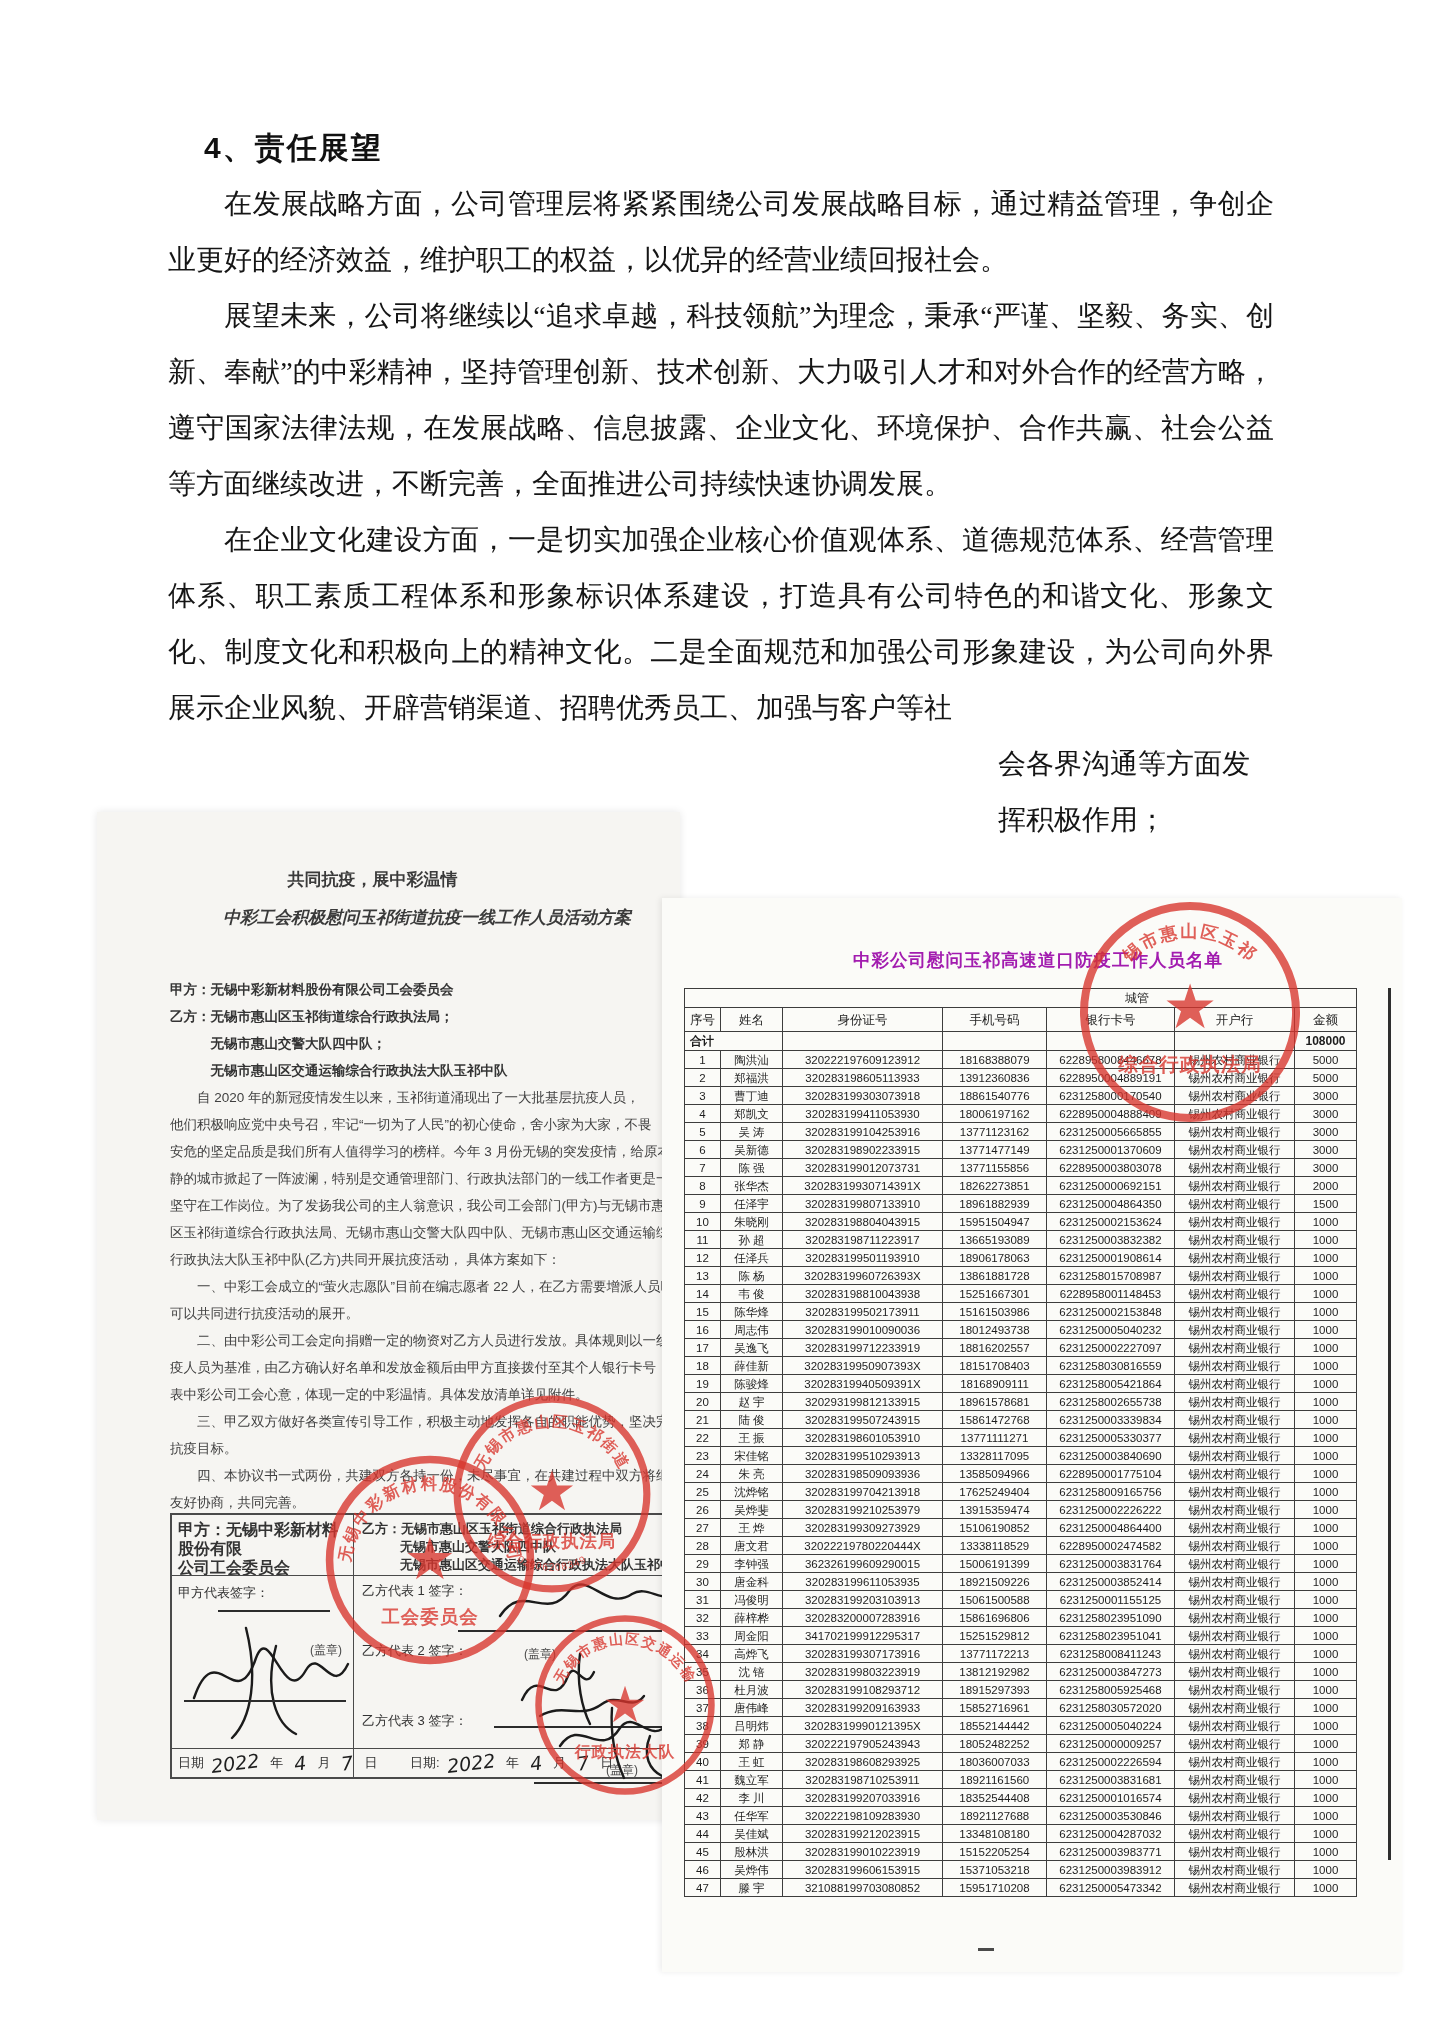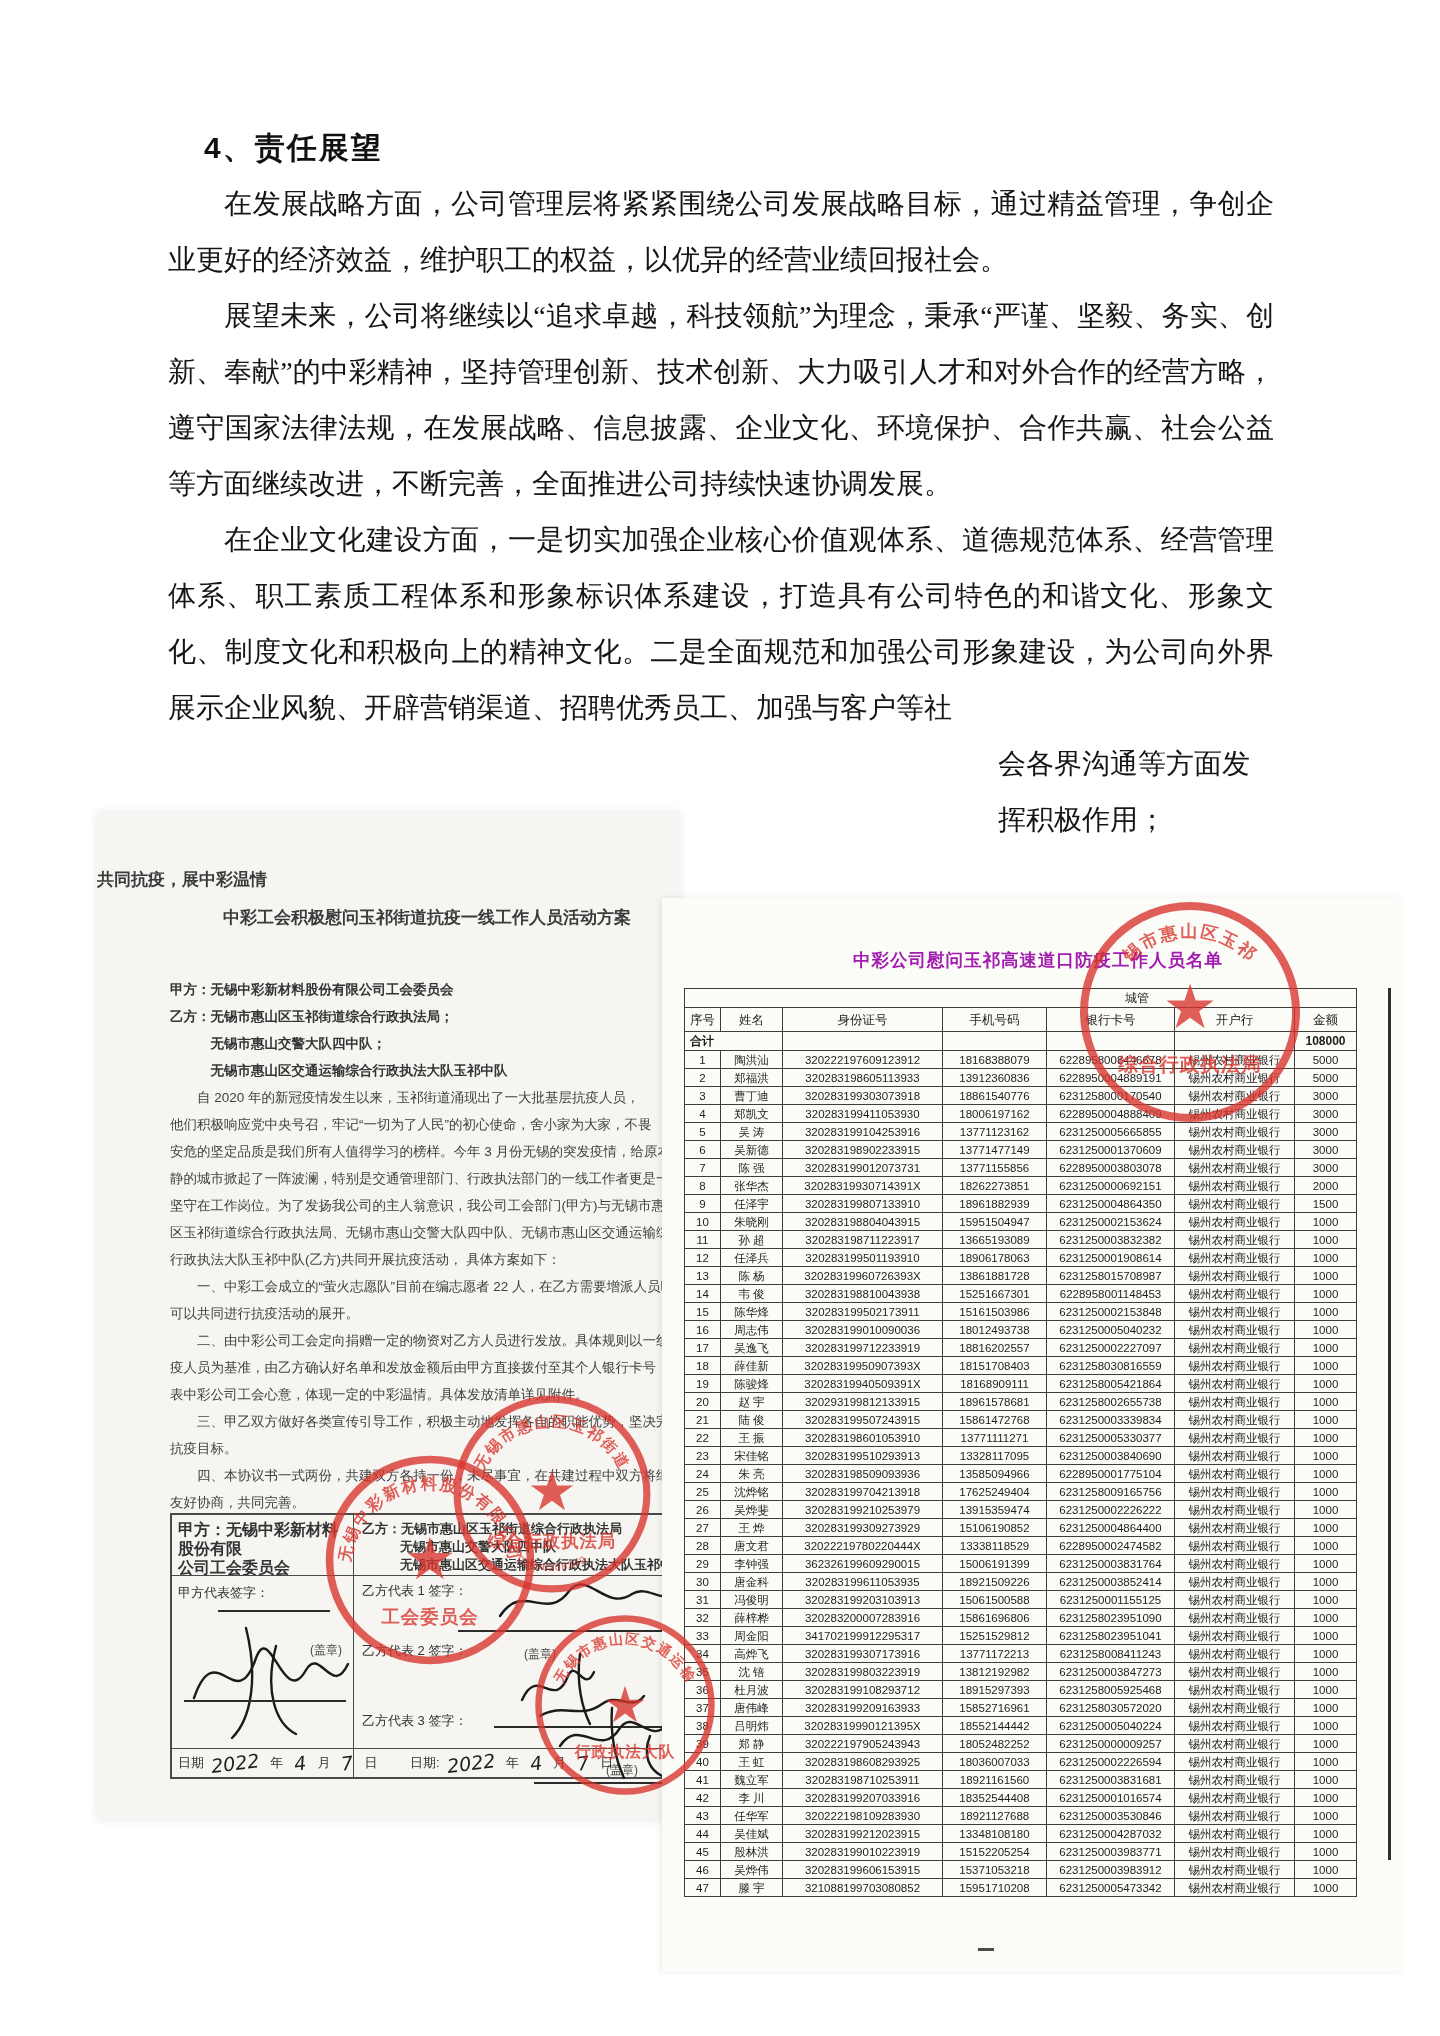--- a/index.html
+++ b/index.html
@@ -16,24 +16,24 @@
 
   
   .scan{position:absolute;overflow:hidden;}
   .scan-left{left:97px;top:812px;width:583px;height:1008px;background:#f6f5f2;
              box-shadow:0 0 8px rgba(0,0,0,.10);z-index:1;
              font-family:"Liberation Sans",sans-serif;}
   .scan-right{left:662px;top:898px;width:740px;height:1074px;background:#fbfbf8;
               box-shadow:-2px 0 6px rgba(0,0,0,.08);z-index:2;
               font-family:"Liberation Sans",sans-serif;}
 
-  .t1{position:absolute;top:56px;left:0;width:100%;box-sizing:border-box;padding-right:56px;
-      font-size:17px;font-weight:bold;color:#3a3a3a;}
+  .t1{position:absolute;top:56px;left:12px;width:100%;box-sizing:border-box;padding-right:56px;
+      text-align:center;font-size:17px;font-weight:bold;color:#3a3a3a;}
   .t2{position:absolute;top:94px;left:126px;font-size:17px;font-weight:bold;color:#3a3a3a;
-      white-space:nowrap;}
+      white-space:nowrap;font-style:italic;}
   .ldbody{position:absolute;top:164px;left:73px;right:0;font-size:13.5px;color:#404040;}
   .ln{white-space:nowrap;overflow:hidden;height:27px;line-height:27px;}
   .ln.b{font-weight:bold;color:#343434;}
 
   
   .sigtable{position:absolute;left:73px;top:701px;width:600px;border:2px solid #4a4a4a;
             color:#333;}
   .srow{position:relative;display:flex;}
   .srow + .srow{border-top:1.6px solid #4a4a4a;}
   .cellA{width:182px;border-right:1.6px solid #4a4a4a;position:relative;

